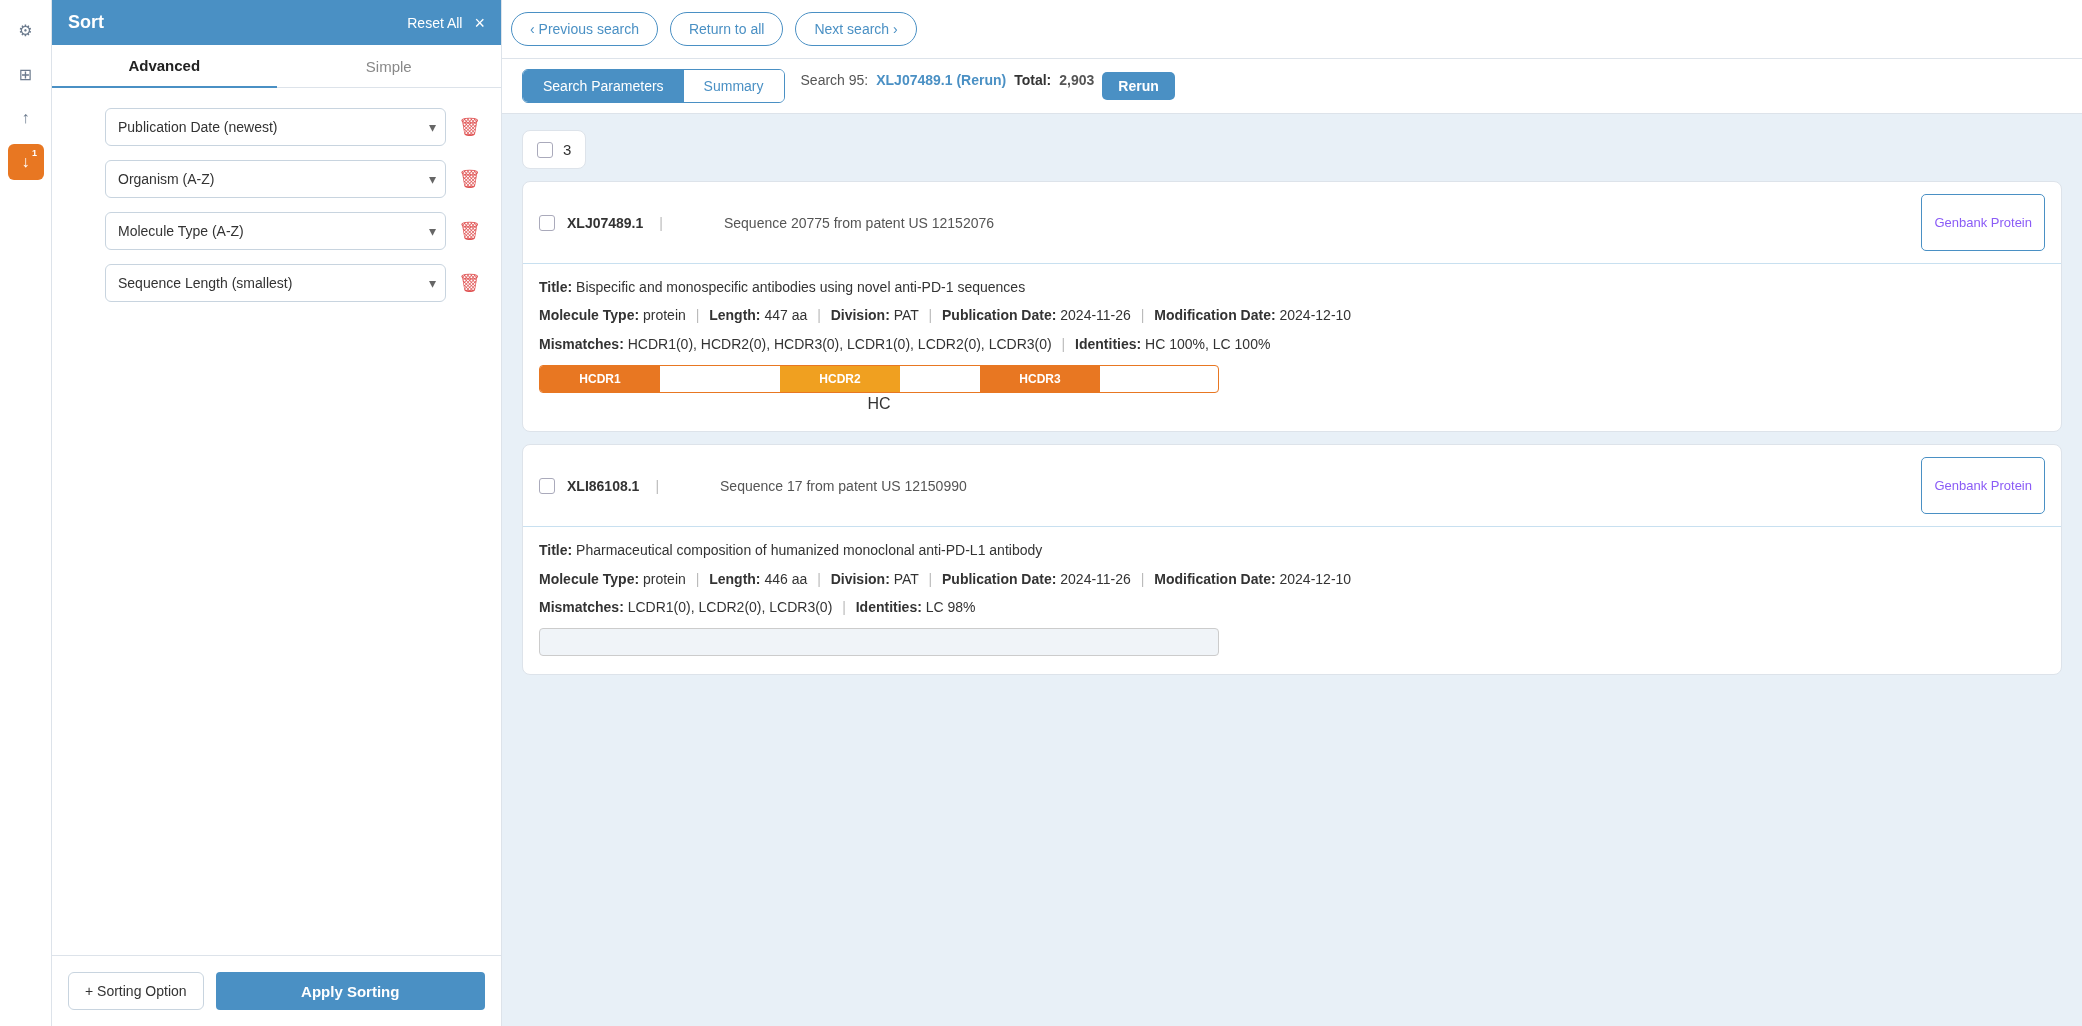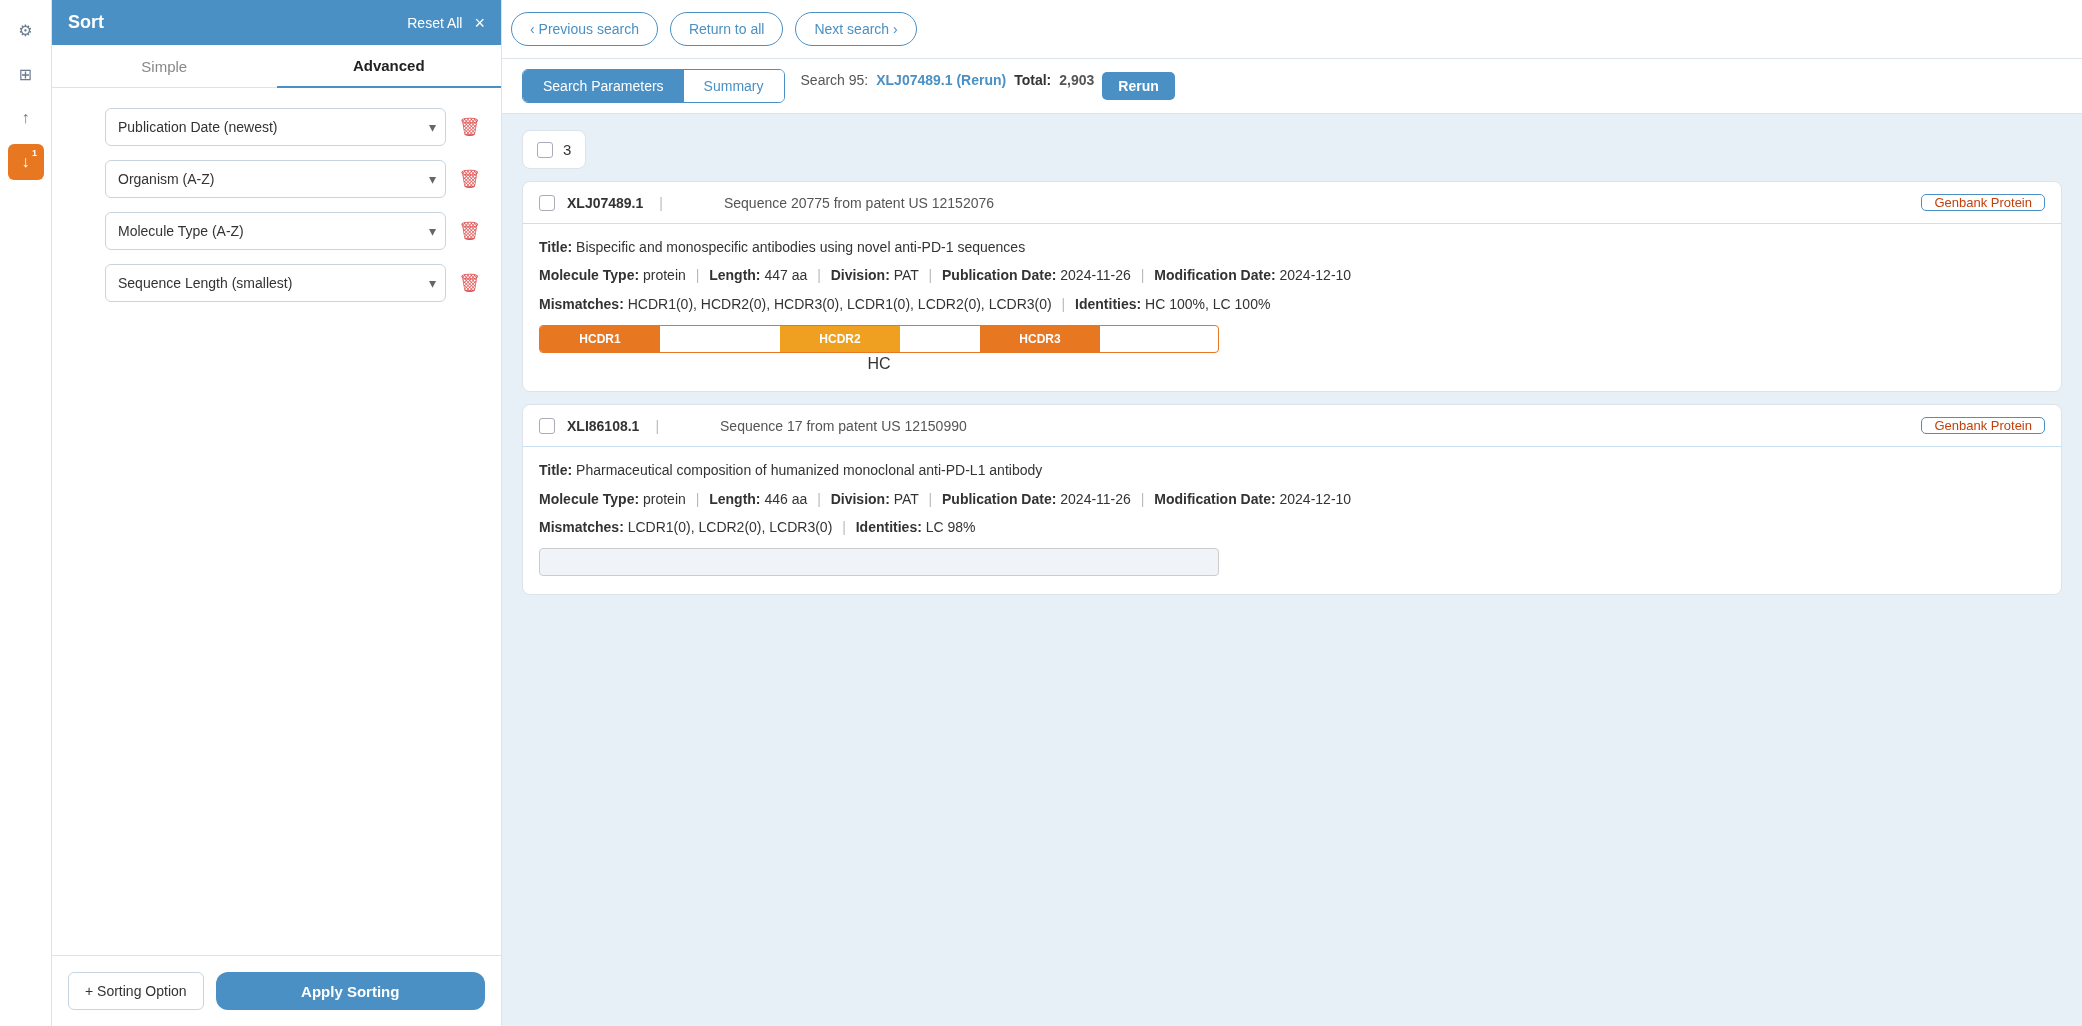--- a/index.html
+++ b/index.html
@@ -149,21 +149,21 @@
       border-radius: 6px;
       background: #fff;
       cursor: pointer;
       font-size: 14px;
       color: #333;
     }
     .apply-btn {
       flex: 1;
       padding: 10px 16px;
       border: none;
-      border-radius: 12px;
+      border-radius: 4px;
       background: #4a90c4;
       color: #fff;
       font-size: 15px;
       font-weight: 600;
       cursor: pointer;
     }
 
     
     .main-content {
       flex: 1;
@@ -296,24 +296,24 @@
       color: #333;
       font-size: 14px;
     }
     .result-card-seq {
       color: #555;
       font-size: 14px;
       flex: 1;
       margin-left: 45px;
     }
     .genbank-badge {
-      padding: 0 12px;
+      padding: 20px 12px;
       border: 1.5px solid #4a90c4;
       border-radius: 5px;
-      color: #c2410c;
+      color: #8b5cf6;
       font-size: 13px;
       cursor: pointer;
     }
     .result-card-body {
       padding: 12px 16px;
     }
     .result-field-row {
       margin-bottom: 6px;
       line-height: 1.6;
       font-size: 14px;
@@ -396,22 +396,22 @@
 
 <div class="sort-panel">
   <div class="sort-header">
     <span>Sort</span>
     <div class="sort-header-right">
       <span style="cursor:pointer;">Reset All</span>
       <button class="close-btn">×</button>
     </div>
   </div>
   <div class="tab-bar">
+    <button class="tab-btn active">Advanced</button>
     <button class="tab-btn">Simple</button>
-    <button class="tab-btn active">Advanced</button>
   </div>
   <div class="sort-body">
     <div class="sort-row">
       <div class="sort-select-wrapper">
         <select>
           <option>Publication Date (newest)</option>
           <option>Publication Date (oldest)</option>
           <option>Organism (A-Z)</option>
           <option>Molecule Type (A-Z)</option>
           <option>Sequence Length (smallest)</option>

